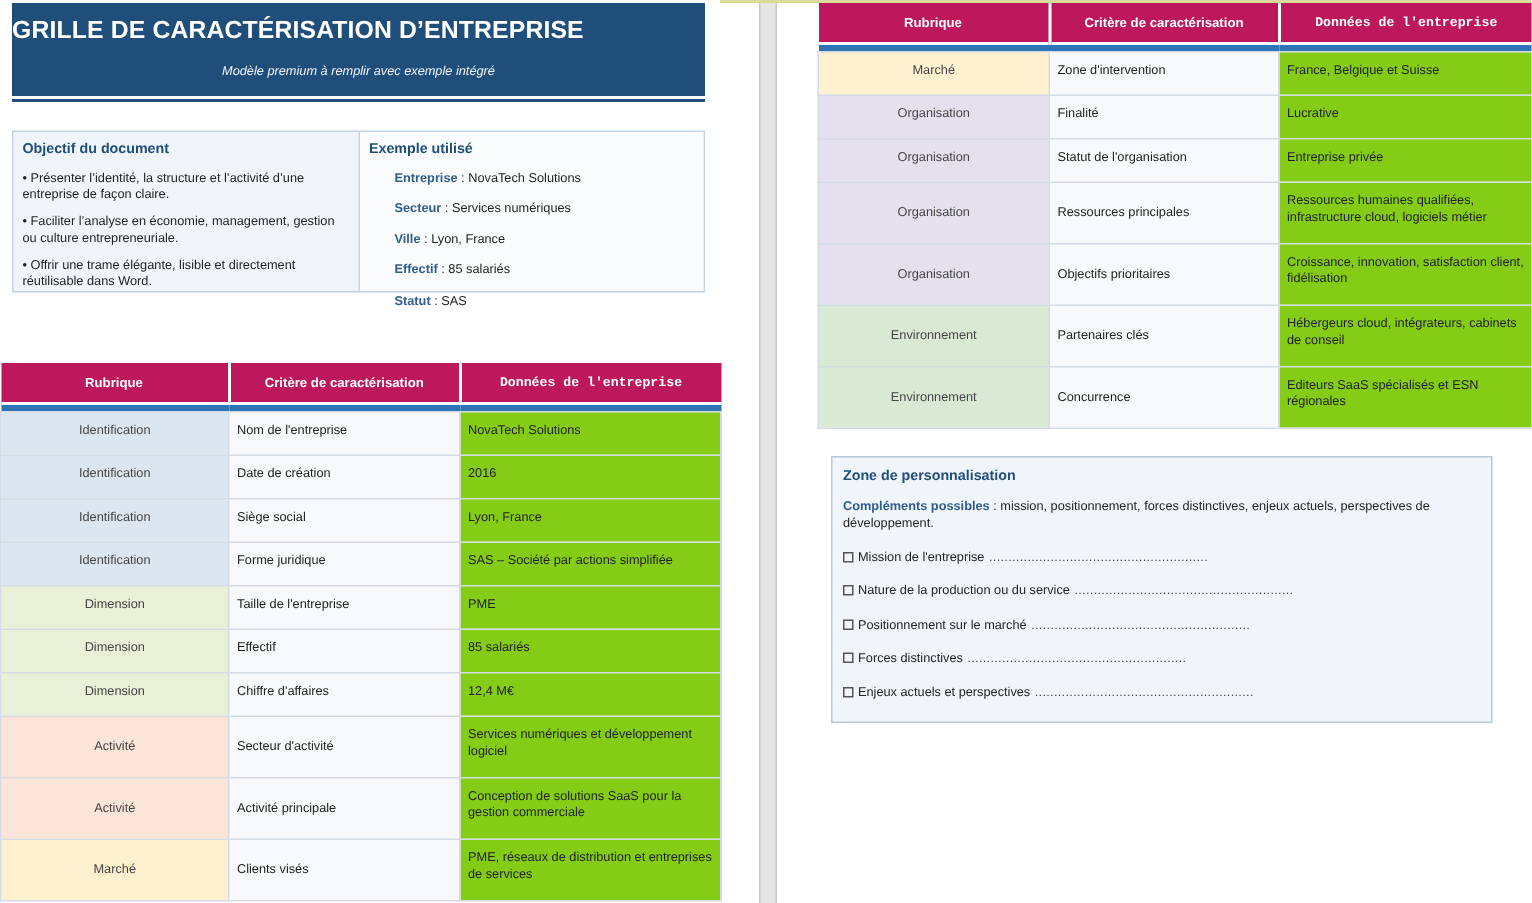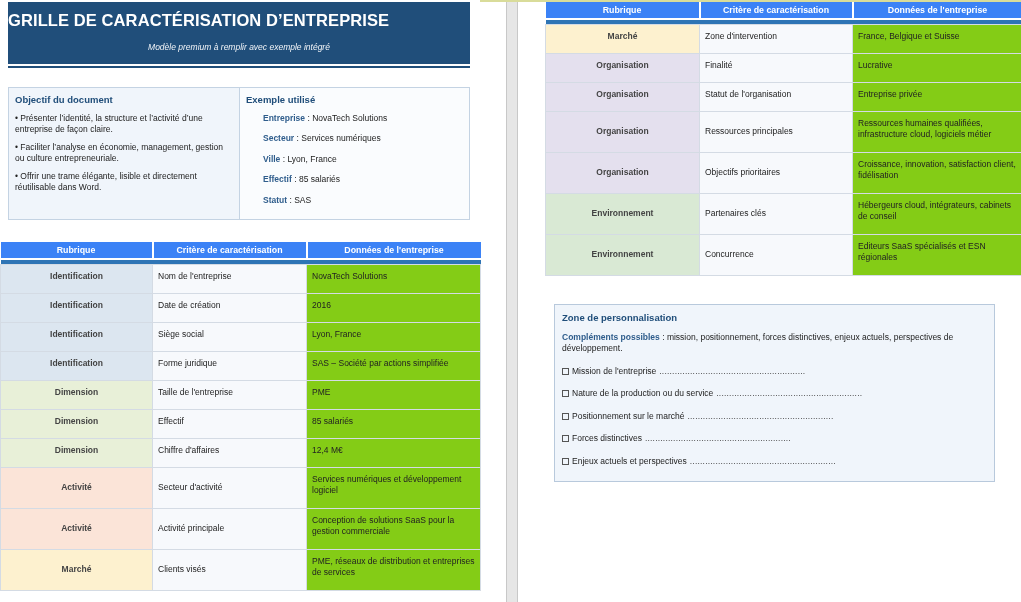--- a/index.html
+++ b/index.html
@@ -6,35 +6,35 @@
   html, body { width: 1021px; height: 602px; overflow: hidden; background: #ffffff; }
   body { font-family: "Liberation Sans", sans-serif; color: #222; position: relative; }
   .top-rule { position: absolute; left: 0; top: 0; width: 1021px; height: 2px; background: #d9dc9a; }
 
   
   .page1 { position: absolute; left: 0; top: 0; width: 480px; height: 602px; background: #fff; }
   .title-banner { position: absolute; left: 8px; top: 2px; width: 462px; height: 64px; background: #204e7a; border-bottom: 2px solid #ffffff; box-shadow: 0 2px 0 #204e7a; }
   .title-banner .t { position: absolute; left: 0; right: 0; top: 9px; color: #fff; font-weight: bold; font-size: 16.5px; letter-spacing: 0.1px; }
   .title-banner .s { position: absolute; left: 0; right: 0; top: 40px; text-align: center; color: #f1f4f8; font-style: italic; font-size: 8.5px; }
 
-  .info-box { position: absolute; left: 8px; top: 87px; width: 462px; height: 133px; background: #f0f5fb; border: 1px solid #c4d3e3; display: flex; }
+  .info-box { position: absolute; left: 8px; top: 87px; width: 462px; height: 108px; background: #f0f5fb; border: 1px solid #c4d3e3; display: flex; }
   .info-col { padding: 6px 6px; font-size: 8.5px; line-height: 11.5px; color: #222; }
   .info-col.left { width: 231px; border-right: 1px solid #c4d3e3; }
   .info-col.right { flex: 1; background: #fafcfe; }
   .info-head { color: #204e7a; font-weight: bold; font-size: 9.5px; margin-bottom: 7px; }
   .info-col.left p { margin-bottom: 6px; }
   .info-col.right p { margin-bottom: 9px; margin-left: 17px; }
   .lbl { color: #2f5d8c; font-weight: bold; }
 
   table.grid { border-collapse: collapse; table-layout: fixed; position: absolute; }
-  table.grid th { background: #3b82f6; color: #fff; font-size: 8.8px; font-weight: bold; height: 17px; text-align: center; border-right: 2px solid #fff; }
-  table.grid th:last-child { border-right: none; }
+  table.grid th { background: #be185d; color: #fff; font-size: 8.8px; font-weight: bold; height: 27px; text-align: center; border-right: 2px solid #fff; }
+  table.grid th:last-child { border-right: none; font-family: Liberation Mono, monospace; }
   table.grid tr.sep td { height: 5px; background: #2e74b5; padding: 0; border: none; border-top: 2px solid #fff; }
   table.grid td { font-size: 8.5px; vertical-align: top; padding: 6px 5px; border: 1px solid #d4dbe4; line-height: 11.5px; }
-  table.grid td.rub { text-align: center; color: #444; padding-top: 6px; font-weight: bold; }
+  table.grid td.rub { text-align: center; color: #444; padding-top: 6px; }
   table.grid td.crit { background: #f7f9fc; }
   table.grid td.data { background: #84cc16; }
   table.grid td.mid { vertical-align: middle; }
 
   #t1 { left: 0; top: 242px; width: 480px; }
   #t2 { left: 545px; top: 2px; width: 476px; }
 
   
   .gutter { position: absolute; left: 506px; top: 2px; width: 12px; height: 600px; background: #e6e6e6; border-left: 1px solid #c8c8c8; border-right: 1px solid #c8c8c8; }
 

